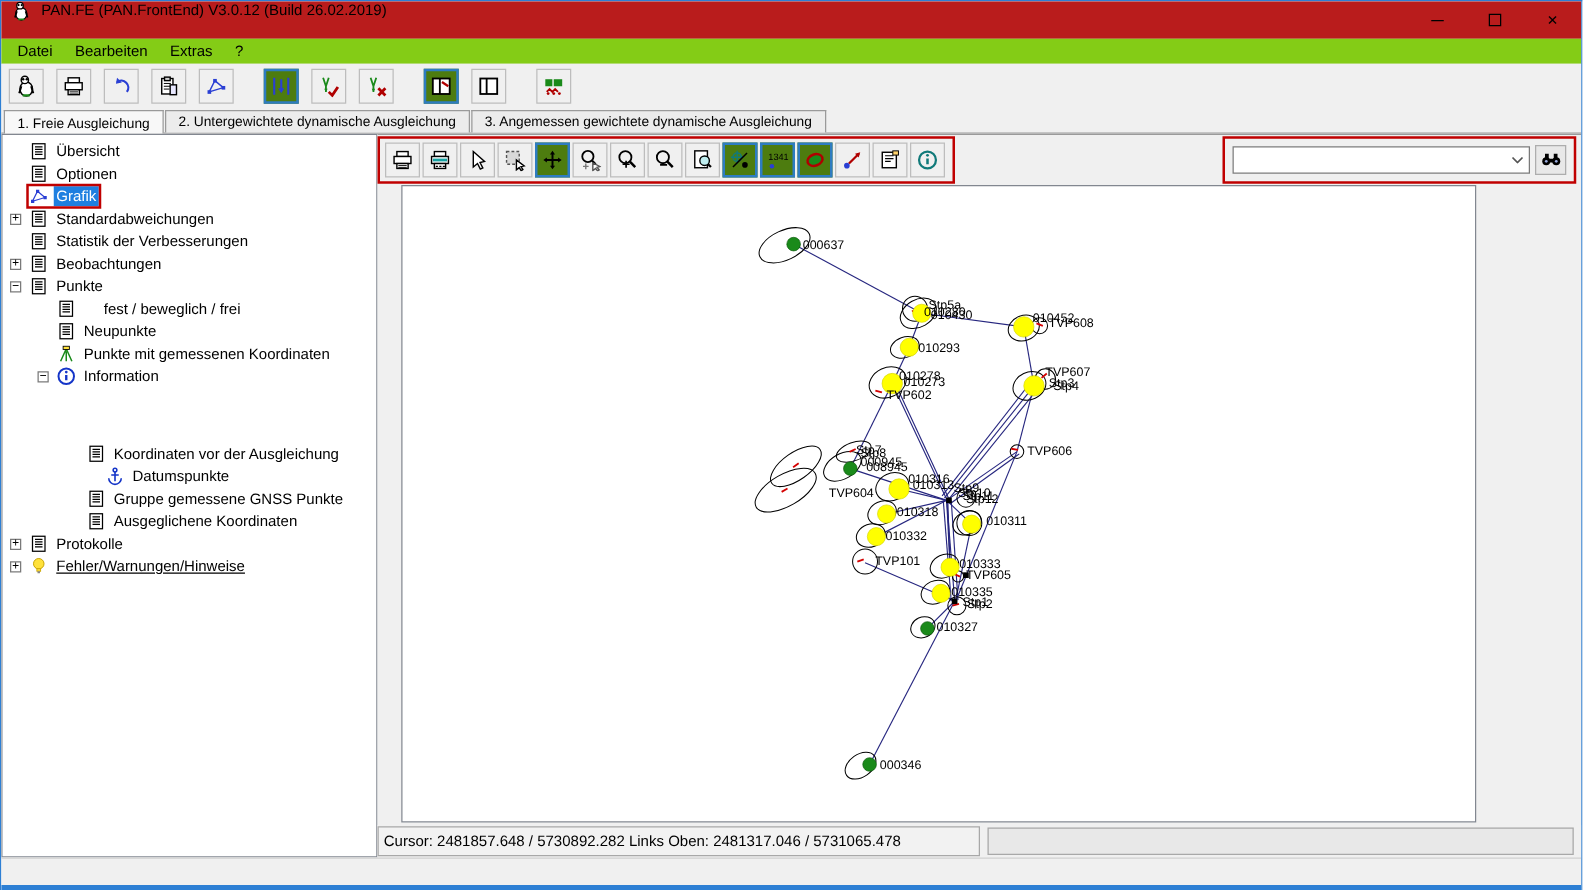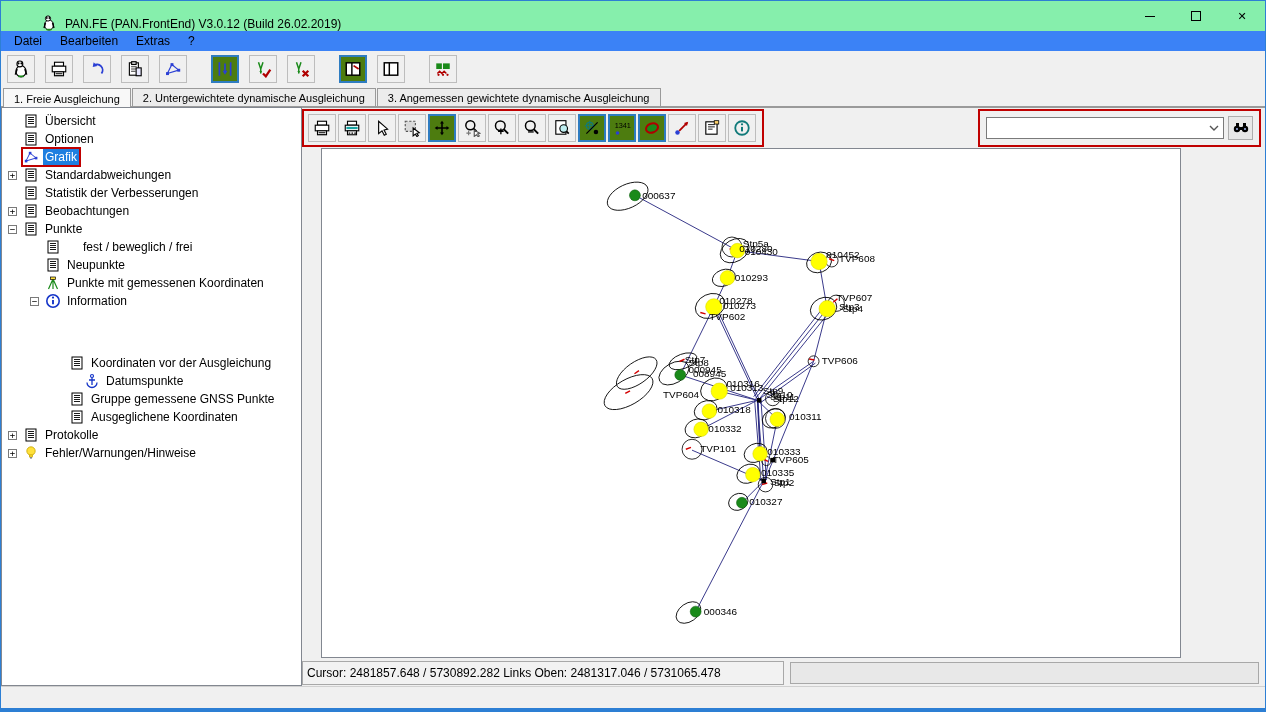--- a/index.html
+++ b/index.html
@@ -1,30 +1,30 @@
 <!DOCTYPE html>
 <html><head>
 <meta charset="utf-8">
 <style>
   * { margin:0; padding:0; box-sizing:border-box; }
   html,body { width:1266px; height:712px; }
   body { font-family:"Liberation Sans", sans-serif; font-size:12px; color:#000; background:#fff; }
   #window { position:relative; width:1266px; height:712px; border:1px solid #2d7fd4; border-bottom:none; background:#f0f0f0; overflow:hidden; }
 
   
-  #titlebar { height:30px; background:#86efac; display:flex; align-items:flex-end;padding-left:32px; }
+  #titlebar { height:30px; background:#b91c1c; display:flex; align-items:flex-start; }
   #titlebar .app-icon { margin-left:8px; width:16px; height:16px; }
   #titlebar .title { margin-left:8px; font-size:12px; }
   #win-controls { margin-left:auto; display:flex; height:30px; }
   .win-btn { width:46px; height:30px; display:flex; align-items:center; justify-content:center; font-size:11px; color:#000; }
   .min-glyph { display:inline-block; width:10px; height:1px; background:#000; }
   .max-glyph { display:inline-block; width:10px; height:10px; border:1px solid #000; }
 
   
-  #menubar { height:20px; background:#3b82f6; display:flex; align-items:center; padding-left:4px; }
+  #menubar { height:20px; background:#84cc16; display:flex; align-items:center; padding-left:4px; }
   .menu-item { padding:2px 9px; font-size:12px; }
 
   
   #main-toolbar { height:36px; background:#f0f0f0; display:flex; align-items:center; padding-left:6px; }
   .tb-btn { width:28px; height:28px; background:#f0f0f0; border:1px solid #bdbdbd; display:flex; align-items:center; justify-content:center; margin-right:10px; }
   .tb-btn svg { width:18px; height:18px; }
   .tb-btn.active { background:#4d7c0f; border:2px solid #2e7cc1; }
   .tb-gap { width:14px; }
 
   
@@ -384,21 +384,21 @@
           <span style="display: flex; align-items: center;">
             <span class="tree-icon"><svg viewBox="0 0 16 16">
                 <rect x="3" y="2" width="10" height="12" fill="#fff" stroke="#000"></rect>
                 <path d="M5 4.5h6M5 6.5h6M5 8.5h6M5 10.5h6" stroke="#000" stroke-width="0.9"></path>
               </svg></span>
             <span class="tree-label">Protokolle</span>
           </span>
         </div>
         <div class="tree-row" style="padding-left: 6px;">
           <span class="tree-expander">+</span>
-          <span style="display: flex; align-items: flex-start;">
+          <span style="display: flex; align-items: flex-start; text-decoration: underline;">
             <span class="tree-icon"><svg viewBox="0 0 16 16">
                 <circle cx="8" cy="6" r="4.2" fill="#ffe13b" stroke="#c8a400" stroke-width="0.8"></circle>
                 <rect x="6.5" y="10" width="3" height="2" fill="#ffe13b" stroke="#c8a400" stroke-width="0.7"></rect>
                 <rect x="7" y="12" width="2" height="1.6" fill="#888"></rect>
               </svg></span>
             <span class="tree-label">Fehler/Warnungen/Hinweise</span>
           </span>
         </div>
       </div>
 

